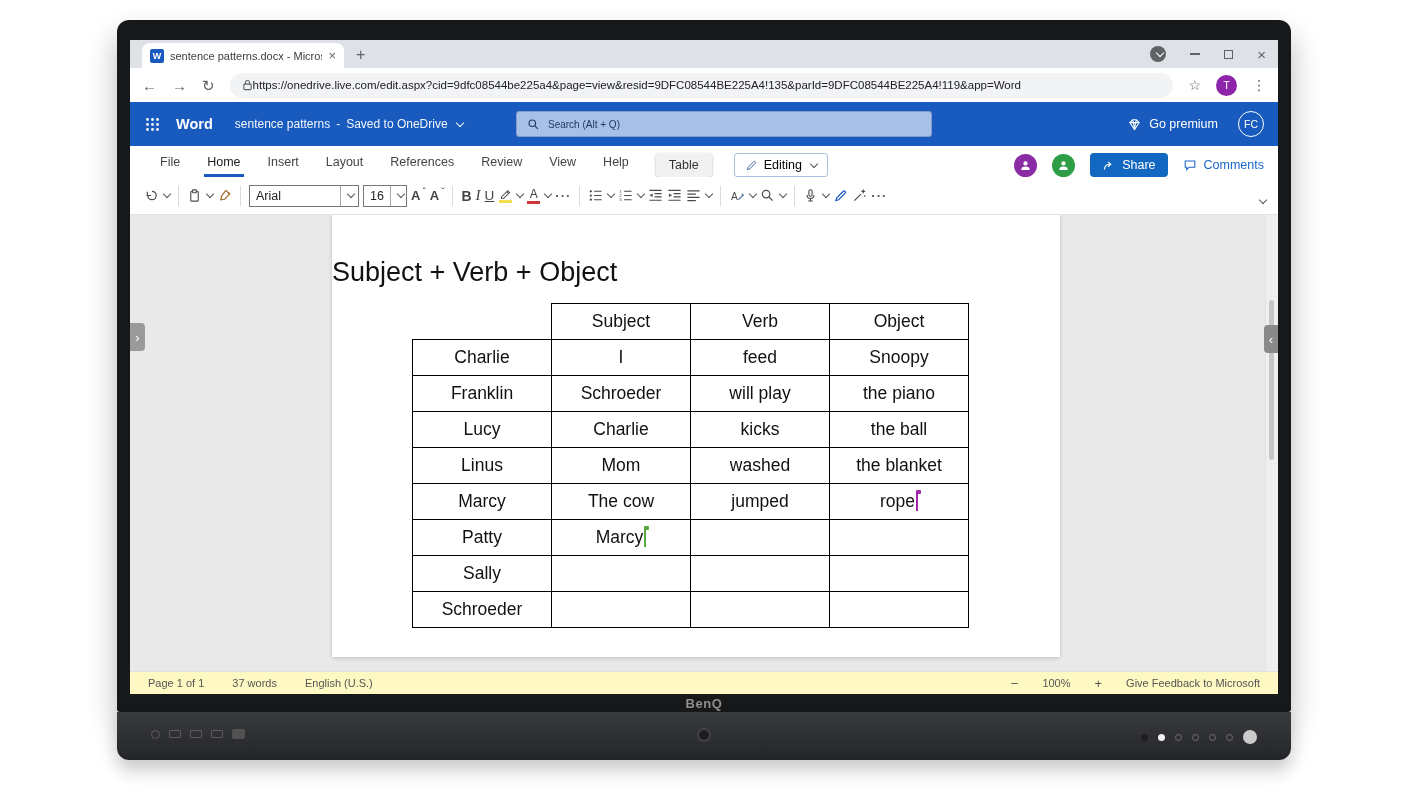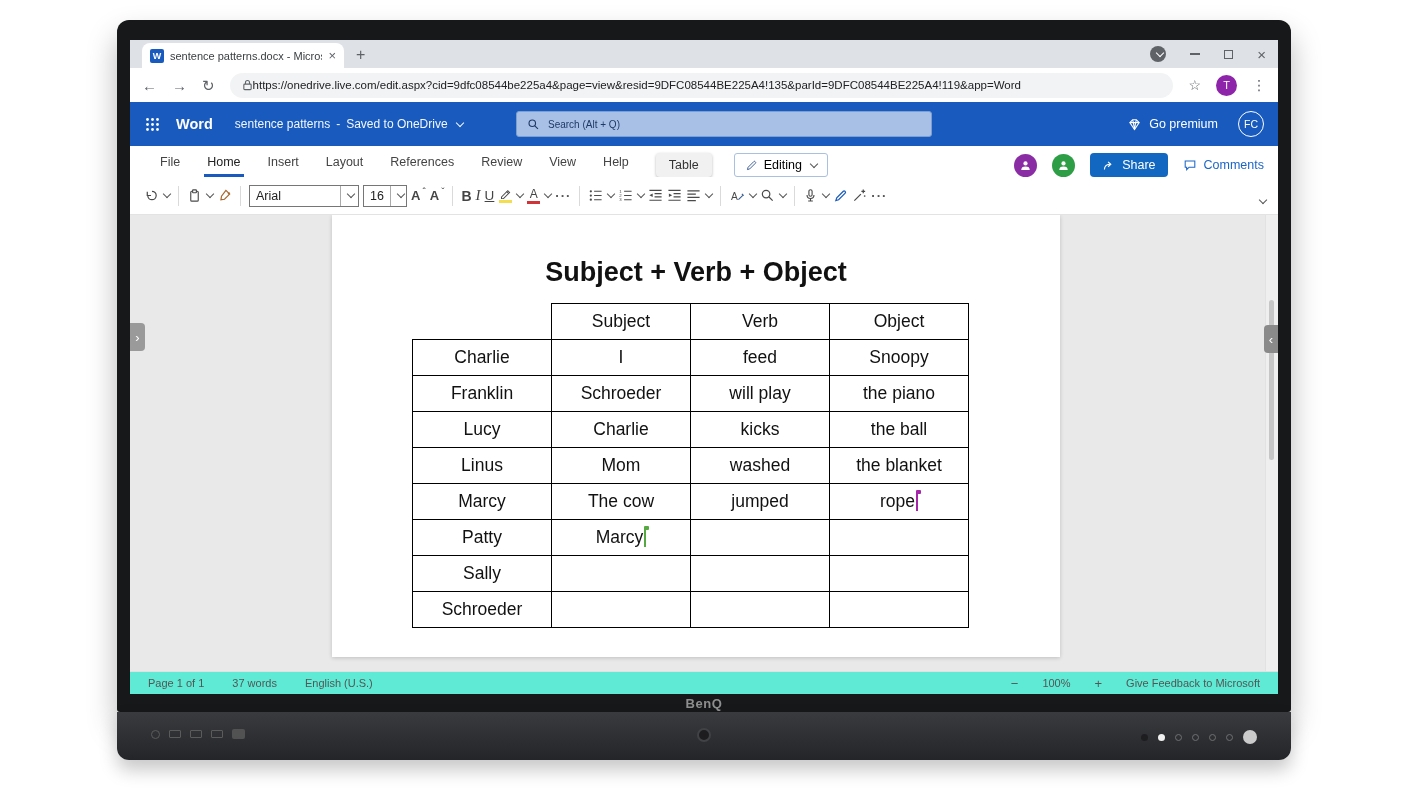--- a/index.html
+++ b/index.html
@@ -86,34 +86,34 @@
   .stackicon{display:flex;flex-direction:column;align-items:center;line-height:1}
   .letterA{font-size:12px;color:#444}
   .colorbar{width:13px;height:3px;margin-top:1px}
   .red{background:#D13438}.yellow{background:#F2DE4E}
   .ellip{font-size:13px;font-weight:bold;letter-spacing:1px;color:#555}
   .tb-end{position:absolute;right:12px;top:12px}
 
   
   .docarea{height:456px;background:#e9e9e9;position:relative;overflow:hidden}
   .page{position:absolute;left:202px;top:0;width:728px;height:442px;background:#fff;box-shadow:0 1px 4px rgba(0,0,0,.18);padding-top:42px}
-  .doc-title{font-size:27px;font-weight:bold;text-align:center;color:#111;line-height:31px}
+  .doc-title{font-size:27px;font-weight:normal;text-align:left;color:#111;line-height:31px}
   .doc-table{border-collapse:collapse;margin:15px 0 0 80px}
   .doc-table td{width:139px;height:36px;border:1.5px solid #000;text-align:center;font-size:17.5px;color:#111;padding:0}
   .doc-table td.noborder{border:none}
   .rcursor{display:inline-block;width:2px;height:19px;vertical-align:-4px;margin-left:1px;position:relative}
   .rcursor::before{content:"";position:absolute;top:-2px;left:0;width:5px;height:4px;background:inherit;border-radius:1px}
   .rcursor.purple{background:#A626AA}.rcursor.green{background:#56A940}
   .flyout-left{position:absolute;left:0;top:108px;width:15px;height:28px;background:#9a9a9a;border-radius:0 4px 4px 0;color:#fff;display:flex;align-items:center;justify-content:center;font-size:13px}
   .flyout-right{position:absolute;right:0;top:110px;width:14px;height:28px;background:#8a8a8a;border-radius:4px 0 0 4px;color:#fff;display:flex;align-items:center;justify-content:center;font-size:13px;z-index:3}
   .scroll-gutter{position:absolute;right:0;top:0;width:13px;height:100%;background:#efefef;border-left:1px solid #e2e2e2}
   .scroll-thumb{position:absolute;right:4px;top:85px;width:5px;height:160px;background:#c6c6c6;border-radius:3px}
 
   
-  .statusbar{height:23px;background:#5eead4;border-top:1px solid #e1e1e1;display:flex;align-items:center;font-size:11px;color:#555;padding:0 18px;gap:28px}
+  .statusbar{height:23px;background:#fef9c3;border-top:1px solid #e1e1e1;display:flex;align-items:center;font-size:11px;color:#555;padding:0 18px;gap:28px}
   .status-right{margin-left:auto;display:flex;align-items:center;gap:24px}
   .zoom-glyph{font-size:13px;color:#555}
 
   svg{display:block}
 </style>
 </head>
 <body>
 
 <div class="canvas">
   <div class="monitor">

